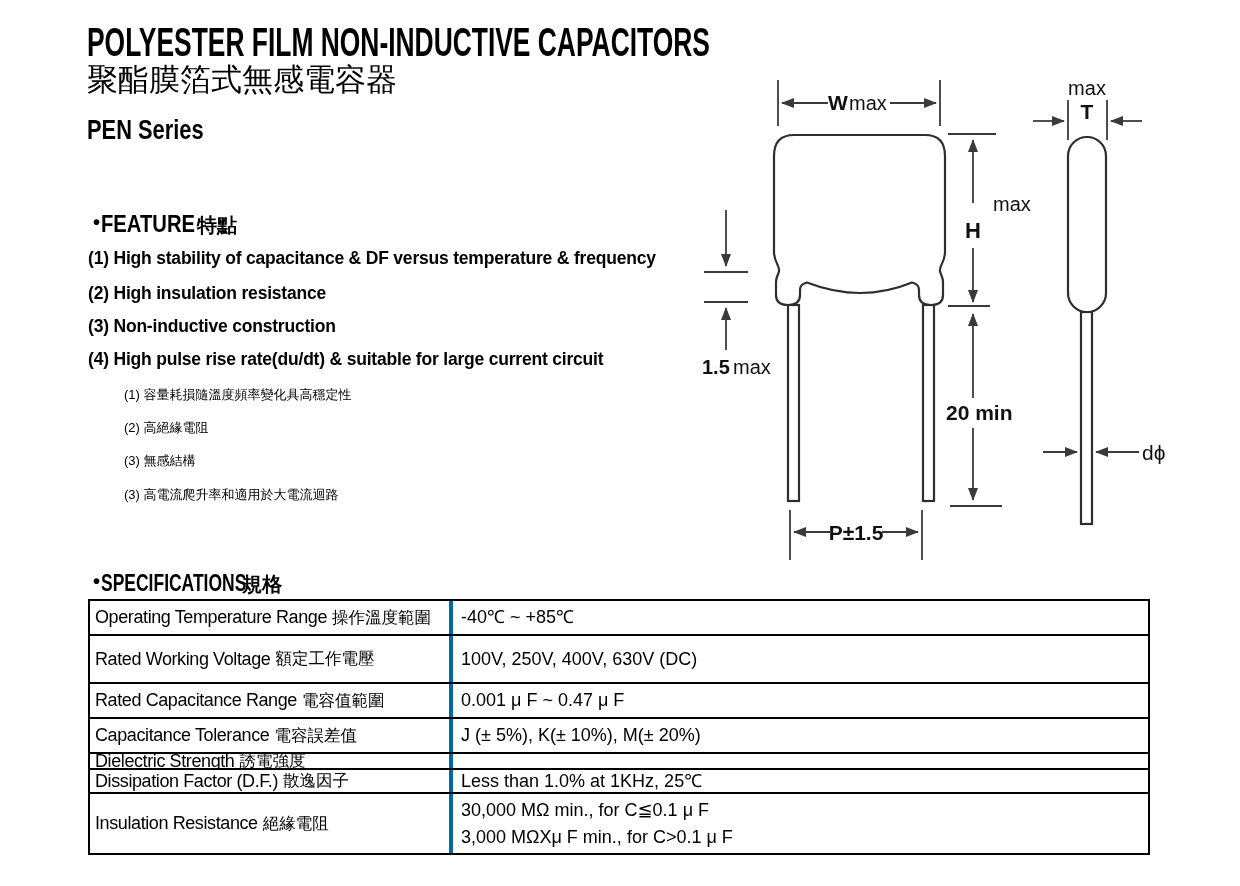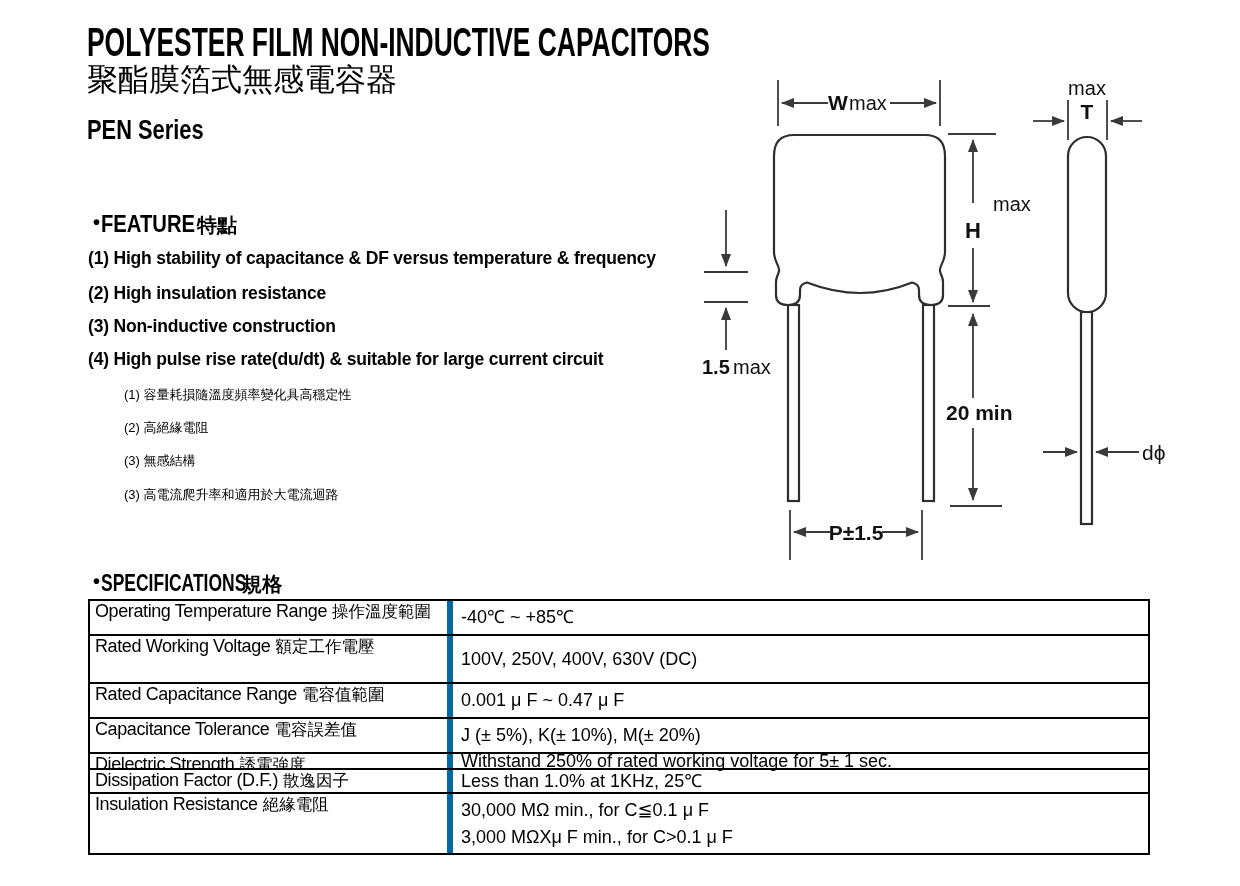--- a/index.html
+++ b/index.html
@@ -31,22 +31,22 @@
 
   
   .diagram { position:absolute; left:690px; top:60px; width:490px; height:510px; }
   .diagram svg { display:block; }
 
   
   .spec-table { position:absolute; left:88px; top:599px; width:1062px;
                 border:2.5px solid #000; background:#fff; }
   .spec-row   { display:flex; border-bottom:2px solid #000; align-items:stretch; }
   .spec-row:last-child { border-bottom:none; }
-  .spec-label { width:363px; border-right:6px solid #0369a1; display:flex;
-                align-items:flex-start; padding-left:5px; overflow:hidden; }
+  .spec-label { width:363px; border-right:4px solid #0369a1; display:flex;
+                align-items:center; padding-left:5px; overflow:hidden; }
   .spec-label .en { font-size:18px; letter-spacing:-0.4px; white-space:nowrap; }
   .spec-label .zh { font-size:16.5px; font-family:"Liberation Serif", serif;
                     margin-left:5px; white-space:nowrap; }
   .spec-value { flex:1; display:flex; flex-direction:column; justify-content:center;
                 padding-left:8px; font-size:18px; }
   .spec-value div { line-height:1.45; }
   .h35{height:35px;} .h34{height:48px;} .h33{height:16px;} .h36{height:24px;} .h59{height:59px;}
 </style>
 </head>
 <body>
@@ -185,23 +185,20 @@
     </div>
     <div class="spec-value">
         <div>J (± 5%), K(± 10%), M(± 20%)</div>
       </div>
   </div>
   <div class="spec-row h33">
     <div class="spec-label">
       <span class="en">Dielectric Strength</span>
       <span class="zh">誘電強度</span>
     </div>
-    <div class="spec-value">
-        <div>Withstand 250% of rated working voltage for 5± 1 sec.</div>
-      </div>
   </div>
   <div class="spec-row h36">
     <div class="spec-label">
       <span class="en">Dissipation Factor (D.F.)</span>
       <span class="zh">散逸因子</span>
     </div>
     <div class="spec-value">
         <div>Less than 1.0% at 1KHz, 25℃</div>
       </div>
   </div>

